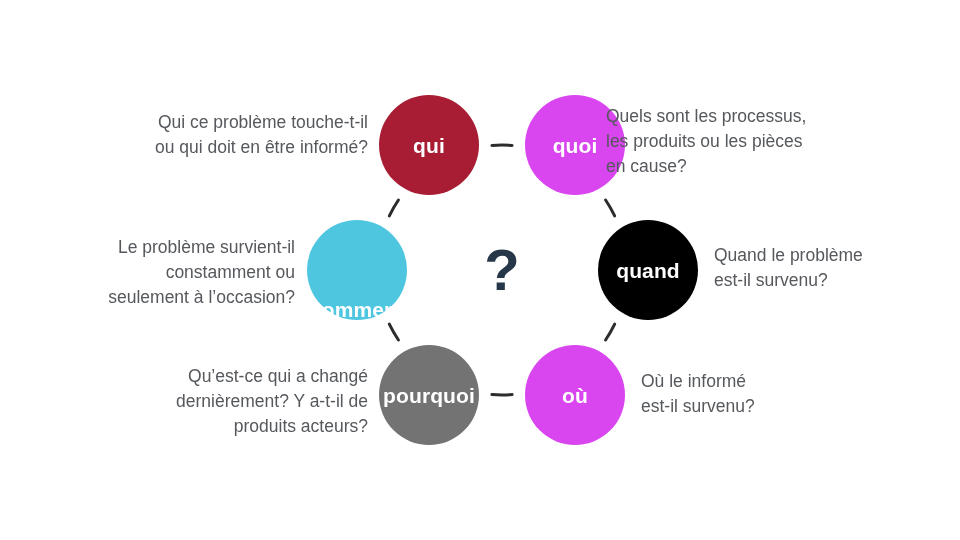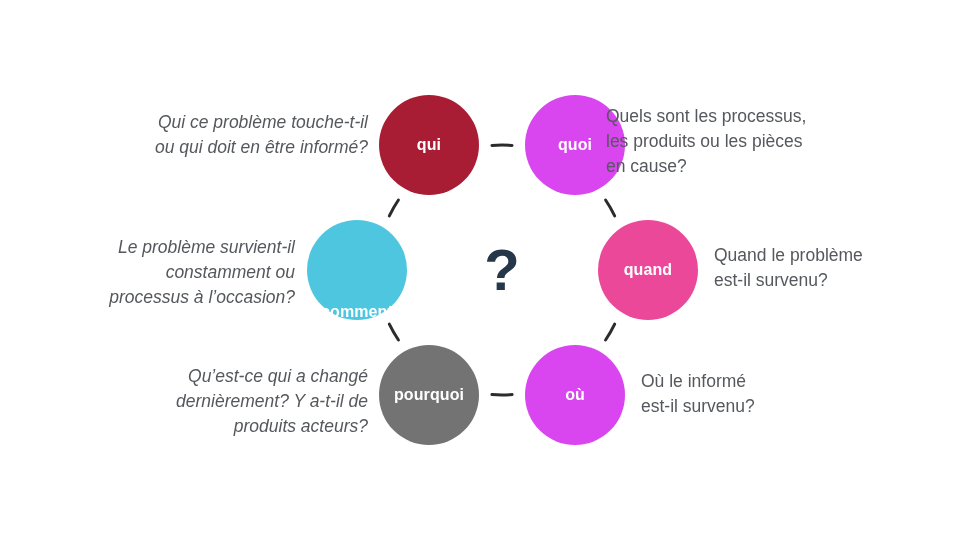--- a/index.html
+++ b/index.html
@@ -30,38 +30,37 @@
     position: absolute;
     border-radius: 50%;
     display: flex;
     align-items: center;
     justify-content: center;
     box-sizing: border-box;
   }
   .node-label {
     color: #ffffff;
     font-weight: bold;
-    font-size: 16px;
+    font-size: 21px;
     letter-spacing: 0.1px;
     line-height: 1;
     white-space: nowrap;
   }
   .caption {
     position: absolute;
     color: #55585c;
     font-size: 17.5px;
     line-height: 1.42;
     white-space: pre-line;
   }
   .caption.right {
     text-align: left;
   }
   .caption.left {
     text-align: right;
-    font-style: italic;
   }
   #center-mark {
     position: absolute;
     left: 462px;
     top: 230px;
     width: 80px;
     height: 80px;
     display: flex;
     align-items: center;
     justify-content: center;
@@ -87,21 +86,21 @@
       </g>
   </svg>
 
   <div id="nodes-layer">
       <div class="node" style="left: 379px; top: 95px; width: 100px; height: 100px; background: rgb(168, 29, 51);">
         <span class="node-label">qui</span>
       </div>
       <div class="node" style="left: 525px; top: 95px; width: 100px; height: 100px; background: #d946ef;">
         <span class="node-label">quoi</span>
       </div>
-      <div class="node" style="left: 598px; top: 220px; width: 100px; height: 100px; background: #ec4899;">
+      <div class="node" style="left: 598px; top: 220px; width: 100px; height: 100px; background: #000000;">
         <span class="node-label">quand</span>
       </div>
       <div class="node" style="left: 525px; top: 345px; width: 100px; height: 100px; background: #d946ef;">
         <span class="node-label">où</span>
       </div>
       <div class="node" style="left: 379px; top: 345px; width: 100px; height: 100px; background: #737373;">
         <span class="node-label">pourquoi</span>
       </div>
       <div class="node" style="left: 307px; top: 220px; width: 100px; height: 100px; background: rgb(79, 198, 224); align-items: flex-end;">
         <span class="node-label">comment</span>
@@ -116,18 +115,18 @@
 en cause?</div>
       <div class="caption right" style="left: 714px; top: 243px; width: 240px;">Quand le problème
 est-il survenu?</div>
       <div class="caption right" style="left: 641px; top: 369px; width: 240px;">Où le informé
 est-il survenu?</div>
       <div class="caption left" style="left: 40px; top: 364px; width: 328px;">Qu’est-ce qui a changé
 dernièrement? Y a-t-il de
 produits acteurs?</div>
       <div class="caption left" style="left: 20px; top: 235px; width: 275px;">Le problème survient-il
 constamment ou
-processus à l’occasion?</div>
+seulement à l’occasion?</div>
     </div>
 
   <div id="center-mark">?</div>
 
 </div>
 
 </body></html>

